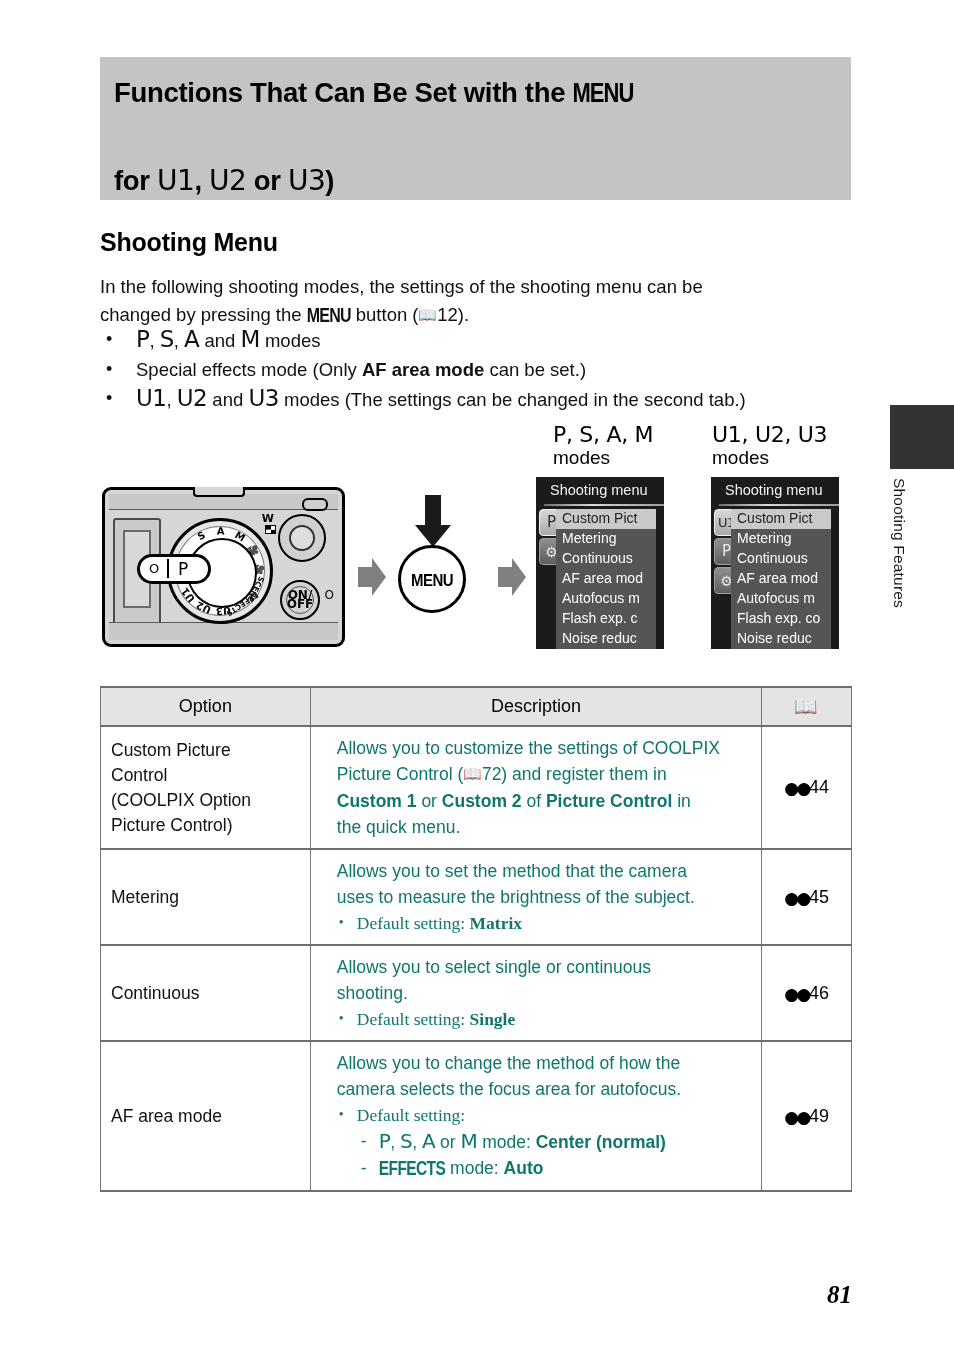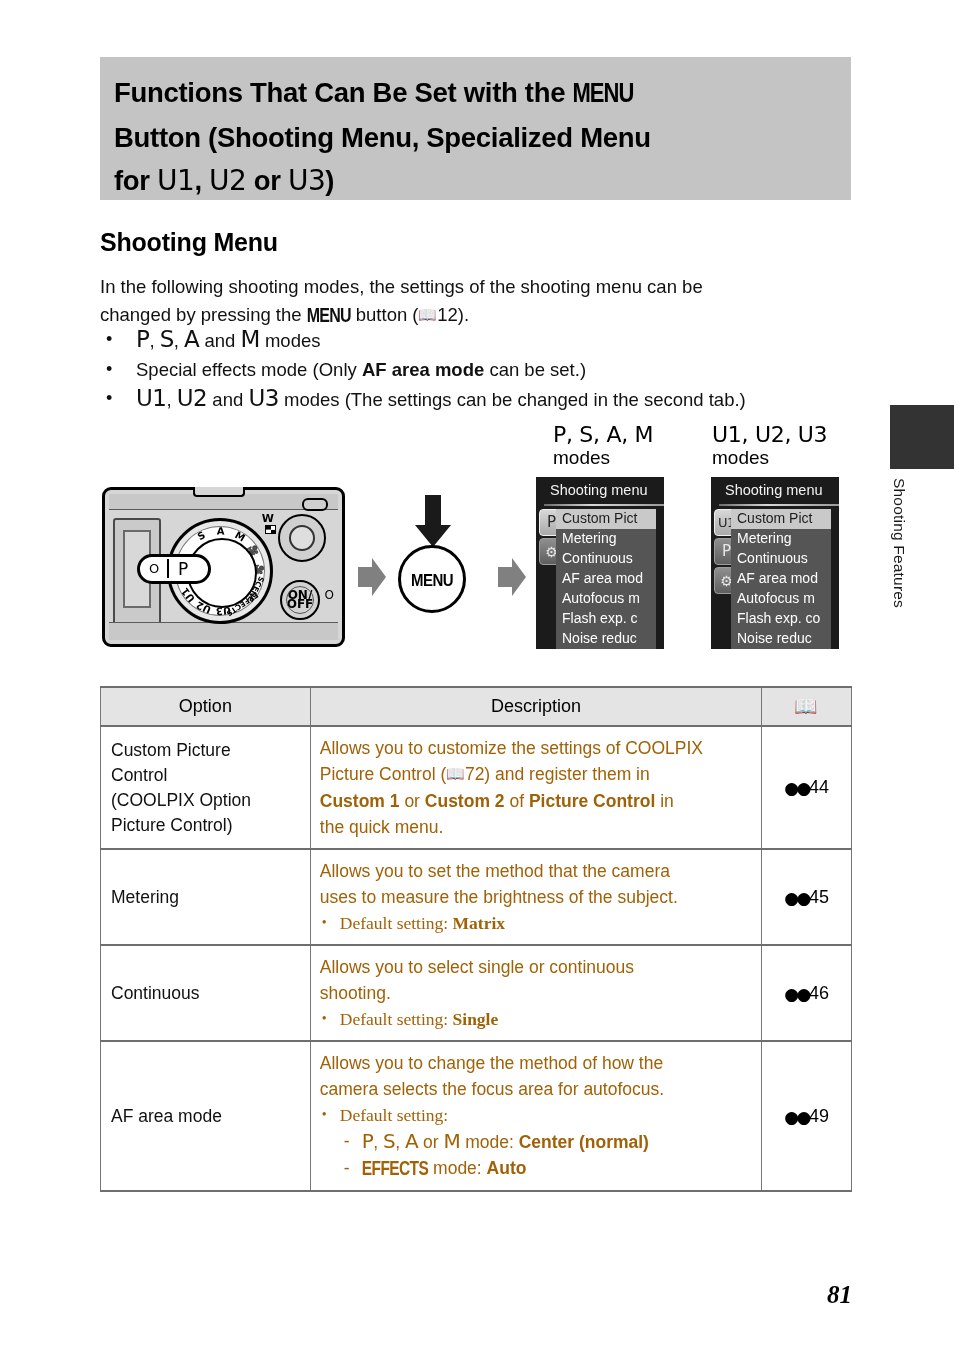--- a/index.html
+++ b/index.html
@@ -438,22 +438,22 @@
   .tbl tbody tr:first-child td { border-top: none; }
   .col-opt { width: 210px; }
   .col-desc { width: 452px; }
   .col-ref { width: 90px; text-align: center; }
   .tbl td.col-opt {
     line-height: 25px;
     color: #111;
   }
   .tbl td.col-desc {
     line-height: 26px;
-    color: #a16207;
-    padding-left: 9px;
+    color: #0f766e;
+    padding-left: 26px;
   }
   .tbl td.col-ref {
     font-size: 18px;
     color: #000;
     padding: 0;
   }
   .dd {
     position: relative;
     padding-left: 20px;
     font-family: Liberation Serif, serif;
@@ -502,21 +502,21 @@
     font-weight: bold;
     font-family: "Liberation Serif", serif;
   }
 </style>
 </head>
 <body>
 
 <div class="header-banner">
   <div class="header-title">
     <span>Functions That Can Be Set with the </span><span class="menu-glyph">MENU</span><br>
-    <span>Button (Shooting Menu, Specialized Menu</span><br>
+    <br>
     <span>for </span><span class="umode">U1</span><span>, </span><span class="umode">U2</span><span> or </span><span class="umode">U3</span><span>)</span>
   </div>
 </div>
 
 <div class="section-heading">Shooting Menu</div>
 
 <div class="intro">
   <span>In the following shooting modes, the settings of the shooting menu can be</span><br>
   <span>changed by pressing the </span><span class="menu-inline">MENU</span><span> button (</span><span class="bookref">📖</span><span>12</span><span>).</span>
 </div>

